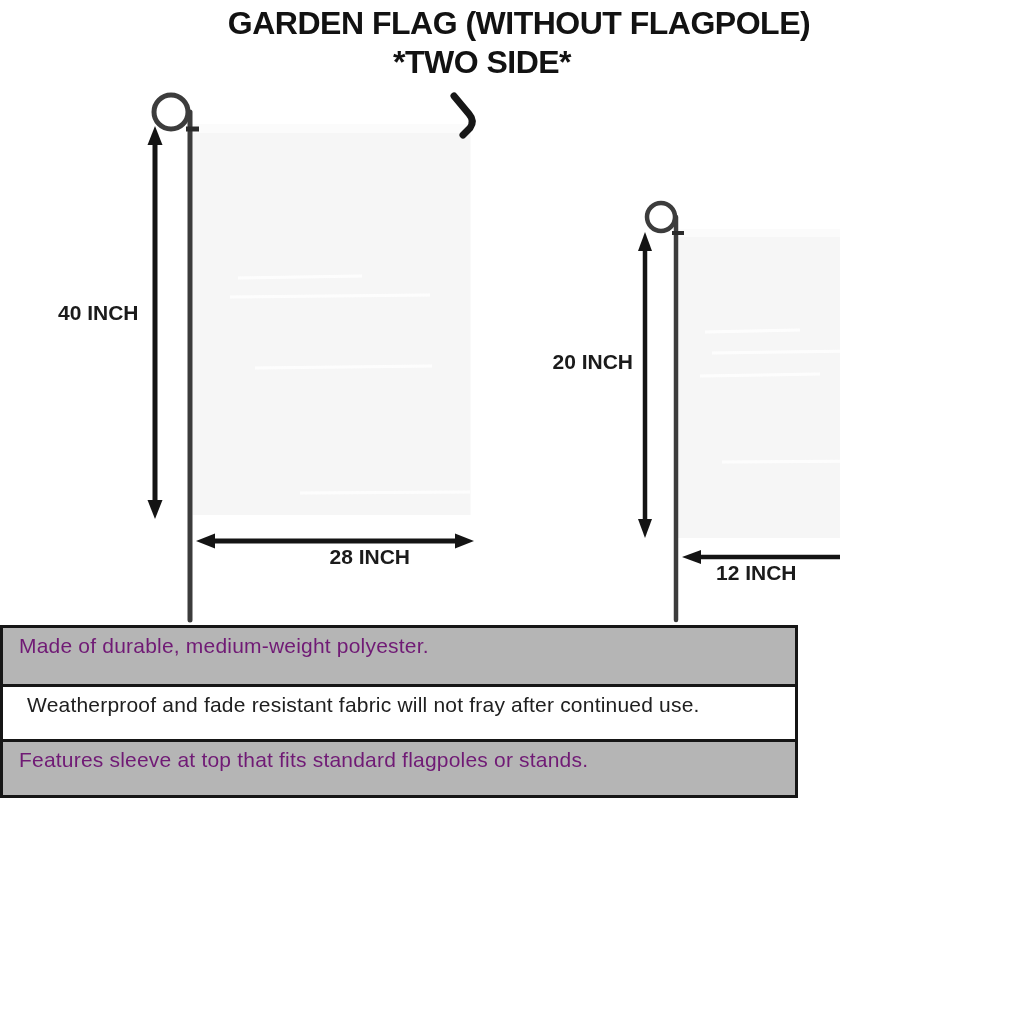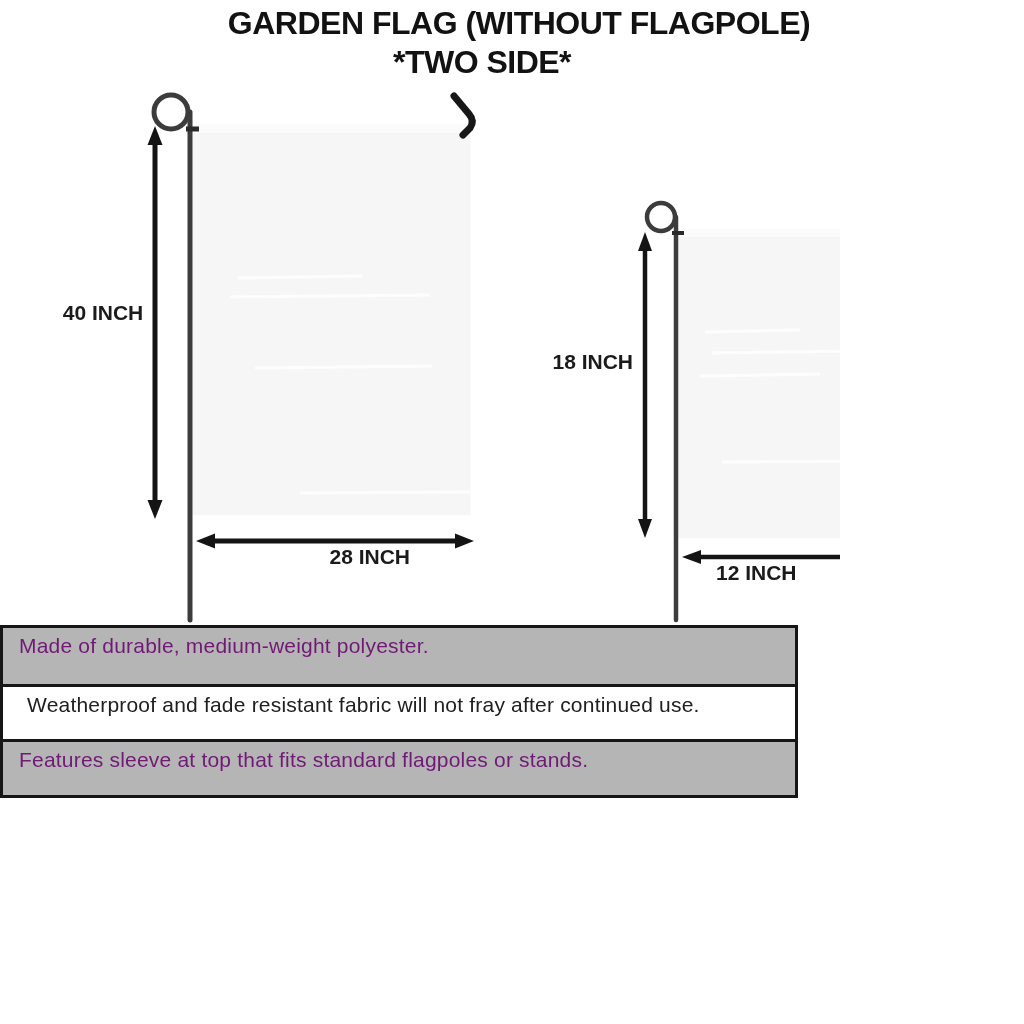--- a/index.html
+++ b/index.html
@@ -10,21 +10,21 @@
   .title-line { position:absolute; width:1024px; text-align:center; color:#121212;
                 font-weight:800; letter-spacing:-0.5px; }
   .title-line1 { top:5px; left:7px; font-size:32px; }
   .title-line2 { top:44px; left:-30px; font-size:32px; }
 
   
   .diagram-svg { position:absolute; left:0; top:0; width:1024px; height:1024px; }
 
   
   .dim-label { position:absolute; font-weight:700; font-size:21px; color:#1b1b1b; letter-spacing:0px; }
-  .lbl-40 { left:58px;  top:301px; width:90px;  text-align:center; }
+  .lbl-40 { left:58px;  top:301px; width:90px;  text-align:left; }
   .lbl-28 { left:260px; top:545px; width:150px; text-align:right; }
   .lbl-18 { left:543px; top:350px; width:90px;  text-align:right; }
   .lbl-12 { left:716px; top:561px; width:150px; text-align:left; }
 
   
   .spec-table { position:absolute; left:0px; top:625px; width:798px; box-sizing:border-box;
                 border:3px solid #161616; }
   .spec-row { height:55.5px; box-sizing:border-box; padding:4px 10px 0 16px;
               font-size:21px; line-height:27px; letter-spacing:0.2px; }
   .spec-row + .spec-row { border-top:3px solid #161616; }
@@ -98,21 +98,21 @@
       <g>
         <line x1="696" y1="557" x2="887" y2="557" stroke="#141414" stroke-width="4.5"></line>
         <polygon points="682,557 701,550 701,564" fill="#141414"></polygon>
         <polygon points="901,557 882,550 882,564" fill="#141414"></polygon>
       </g>
     </g>
   </svg>
 
   <div class="dim-label lbl-40">40 INCH</div>
   <div class="dim-label lbl-28">28 INCH</div>
-  <div class="dim-label lbl-18">18 INCH</div>
+  <div class="dim-label lbl-18">20 INCH</div>
   <div class="dim-label lbl-12">12 INCH</div>
 
   <div class="spec-table">
     <div class="spec-row row-gray">Made of durable, medium-weight polyester.</div>
     <div class="spec-row row-white">Weatherproof and fade resistant fabric will not fray after continued use.</div>
     <div class="spec-row row-gray">Features sleeve at top that fits standard flagpoles or stands.</div>
   </div>
 
 </div>
 

